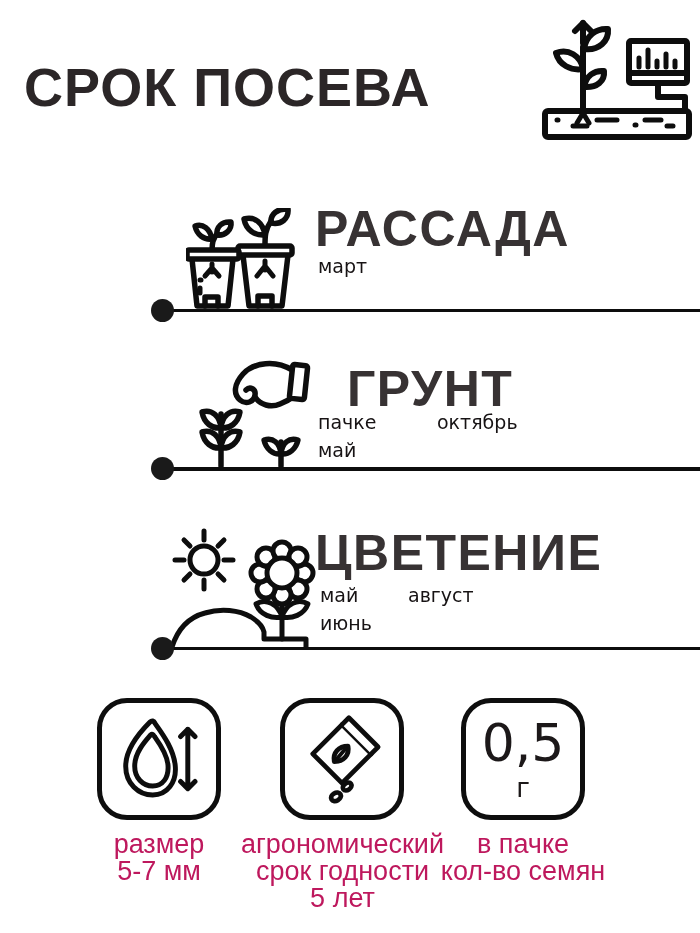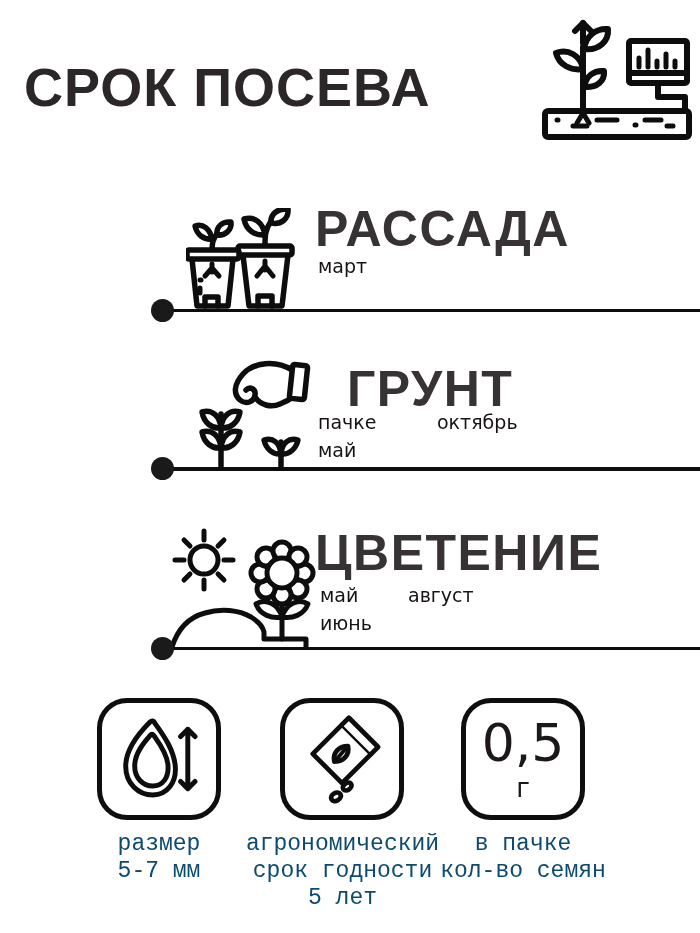--- a/index.html
+++ b/index.html
@@ -37,22 +37,22 @@
     width:114px;height:112px;border:5px solid #0e0e0e;border-radius:30px;
     display:flex;align-items:center;justify-content:center;background:#fff;
   }
   .card-value{
     display:flex;flex-direction:column;align-items:center;justify-content:center;
     font-family:"DejaVu Sans",sans-serif;color:#1c1819;line-height:1;
   }
   .card-value .v{font-size:52px;}
   .card-value .u{font-size:26px;margin-top:6px;}
   .caption{
-    font-family:Liberation Mono, monospace;font-size:23px;line-height:27px;
-    color:#0c4a6e;text-align:center;
+    font-family:Liberation Sans, sans-serif;font-size:27px;line-height:27px;
+    color:#be185d;text-align:center;
   }
   .caption span{display:block;}
 </style>
 </head>
 <body>
 
 <div class="abs page-title">СРОК ПОСЕВА</div>
 
 <svg class="abs ic" style="left:537px;top:13px;" width="160" height="130" viewBox="0 0 160 130" stroke-width="6">
   <path d="M46 30 V10"></path>

